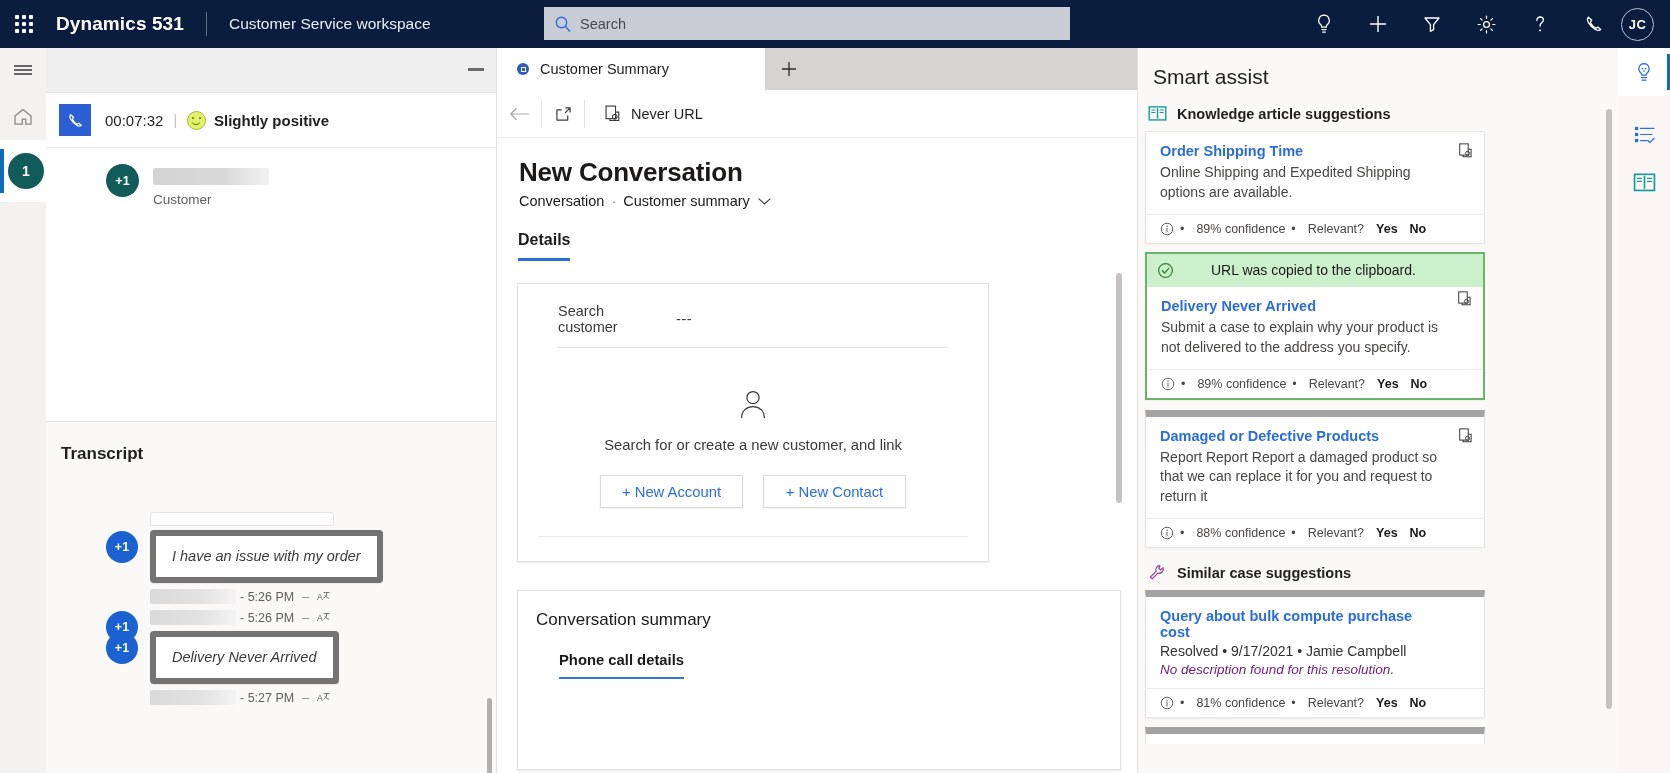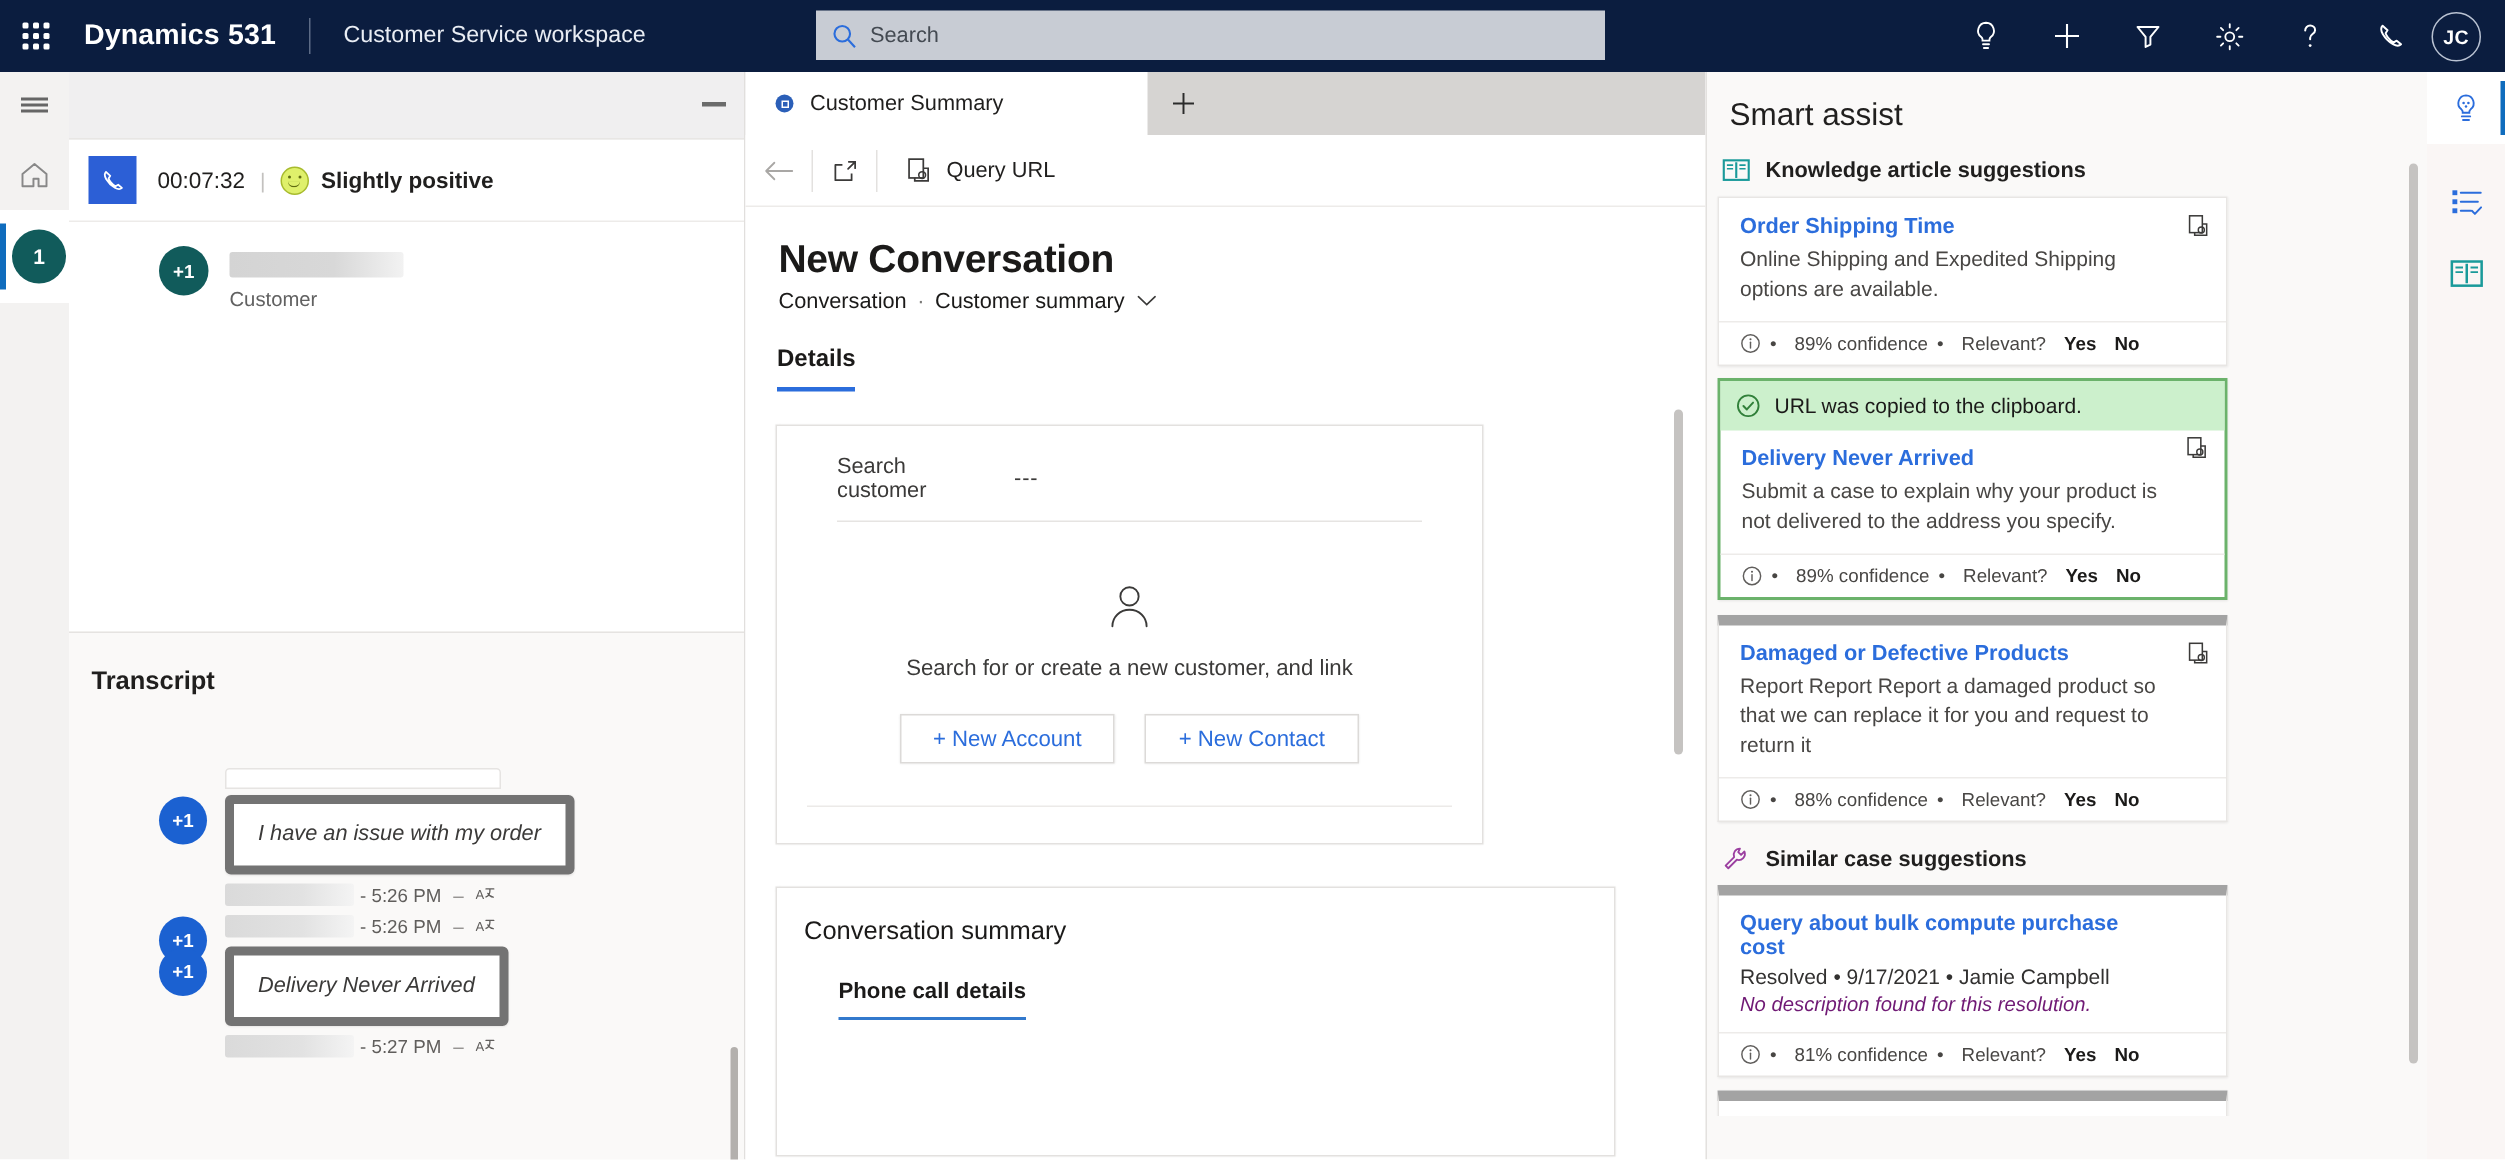--- a/index.html
+++ b/index.html
@@ -128,39 +128,39 @@
   .fld-label { font-size: 14.5px; color: #3b3a39; width: 100px; }
   .fld-val { font-size: 14.5px; color: #3b3a39; margin-left: 18px; letter-spacing: .6px; }
   .fld-underline { margin: 12px 40px 0 40px; border-bottom: 1px solid #e6e4e2; }
   .empty { text-align: center; padding: 40px 0 0 0; }
   .empty-txt { font-size: 14.8px; color: #3b3a39; margin-top: 13px; }
   .btnrow { display: flex; justify-content: center; gap: 20px; margin: 22px 0 28px 0; }
   .btn2 { min-width: 143px; height: 33px; background: #fff; border: 1px solid #dcdad8;
     box-shadow: 0 .6px 1.6px rgba(0,0,0,.1); font-size: 14.8px; color: #2b6ddc;
     display: flex; align-items: center; justify-content: center; cursor: pointer; }
   .card-div { margin: 0 20px; border-bottom: 1px solid #eceaE8; }
-  .card2 { margin: 28px 0 0 20px; width: 560px; background: #fff; border: 1px solid #e3e1df;
+  .card2 { margin: 28px 0 0 20px; width: 604px; background: #fff; border: 1px solid #e3e1df;
     box-shadow: 0 .6px 1.8px rgba(0,0,0,.09); height: 180px; }
   .card2-title { font-size: 17px; color: #1b1a19; padding: 19px 0 0 18px; }
   .subtab { display: inline-block; margin: 22px 0 0 41px; font-size: 14.8px; font-weight: 700;
     color: #1b1a19; padding-bottom: 9px; border-bottom: 2.6px solid #3279cd; cursor: pointer; }
   .mainscroll { position: absolute; right: 15px; top: 135px; width: 6px; height: 230px; background: #c5c3c1; border-radius: 3px; }
 
   
   .sa { position: absolute; left: 1137px; top: 48px; width: 481px; height: 725px;
     background: #faf9f8; border-left: 1px solid #e3e1df; }
   .sa-title { font-size: 21px; color: #201f1e; padding: 17px 0 0 15px; }
   .sa-sect { display: flex; align-items: center; padding: 16px 0 0 10px; }
   .sa-sect span { font-size: 14.5px; font-weight: 600; color: #201f1e; margin-left: 10px; }
   .sa-body { position: relative; height: 655px; overflow: hidden; padding-right: 18px; }
   .sacard { margin: 9px 0 0 7px; width: 340px; background: #fff; border: 1px solid #e8e6e4;
     box-shadow: 0 .6px 1.6px rgba(0,0,0,.08); position: relative; }
   .sacard.top-accent { border-top: 7px solid #a3a3a3; }
   .sacard.hl { border: 2px solid #6bb26b; }
-  .toast { background: #ccf0cc; display: flex; align-items: center; padding: 8px 10px; }
+  .toast { background: #ccf0cc; display: flex; align-items: center; padding: 8px 10px; gap: 28px; }
   .toast span { font-size: 14px; color: #1b1a19; margin-left: 9px; }
   .sa-head { font-size: 14.5px; font-weight: 600; color: #2b6ddc; padding: 11px 40px 0 14px; cursor: pointer; }
   .sa-desc { font-size: 14px; color: #484644; line-height: 1.42; padding: 4px 28px 11px 14px; }
   .sa-meta { border-top: 1px solid #edebe9; display: flex; align-items: center; padding: 7px 0 7px 14px; }
   .sa-meta .mtxt { font-size: 12.5px; color: #484644; margin-left: 6px; }
   .sa-meta .dot { font-size: 12.5px; color: #484644; margin: 0 6px; }
   .sa-meta .yn { font-size: 12.5px; font-weight: 600; color: #1b1a19; margin-left: 12px; cursor: pointer; }
   .sa-copy { position: absolute; right: 10px; top: 10px; cursor: pointer; }
   .sa-res { font-size: 14px; color: #323130; padding: 3px 14px 0 14px; }
   .sa-nores { font-size: 13.5px; font-style: italic; color: #701a75; padding: 3px 14px 11px 14px; }
@@ -410,21 +410,21 @@
             <path d="M11.5 2h4.5v4.5M16 2l-5 5" fill="none" stroke="#3b3a39" stroke-width="1.25" stroke-linecap="round"></path>
             <path d="M13.5 10.2V15H2V4.2h5" fill="none" stroke="#3b3a39" stroke-width="1.25" stroke-linejoin="round"></path>
           </svg>
       </div>
       <div class="cmd-copy">
         <svg width="19" height="19" viewBox="0 0 20 20">
             <rect x="3.2" y="2.2" width="10" height="13.2" fill="none" stroke="#3b3a39" stroke-width="1.2"></rect>
             <path d="M13.2 8.6h3.4v8.8H7.2v-2.2" fill="none" stroke="#3b3a39" stroke-width="1.2"></path>
             <circle cx="12.4" cy="13.4" r="2.4" fill="none" stroke="#3b3a39" stroke-width="1.1"></circle>
           </svg>
-        <span>Query URL</span>
+        <span>Never URL</span>
       </div>
     </div>
 
     <div class="mainbody">
       <div class="page-title">New Conversation</div>
       <div class="crumb">
         <span>Conversation</span>
         <span class="sep">·</span>
         <span>Customer summary</span>
         <span class="chev">

